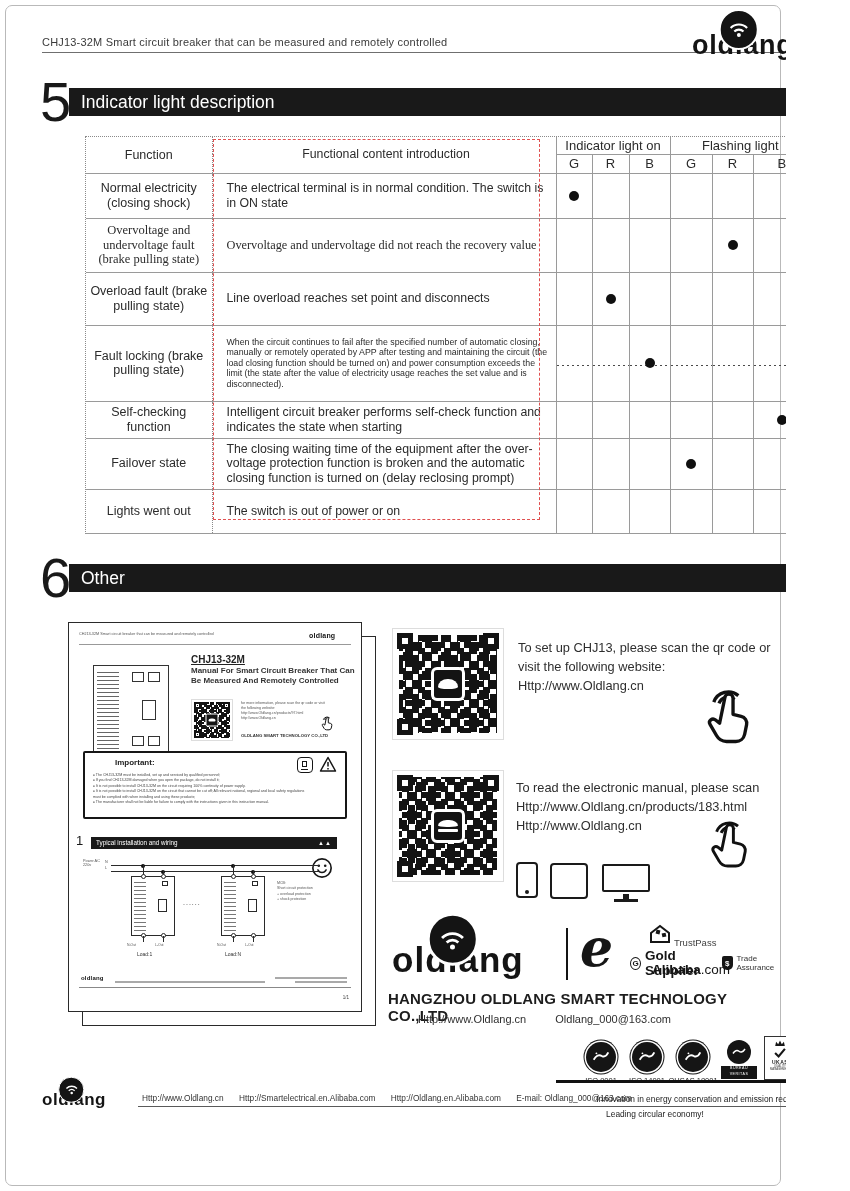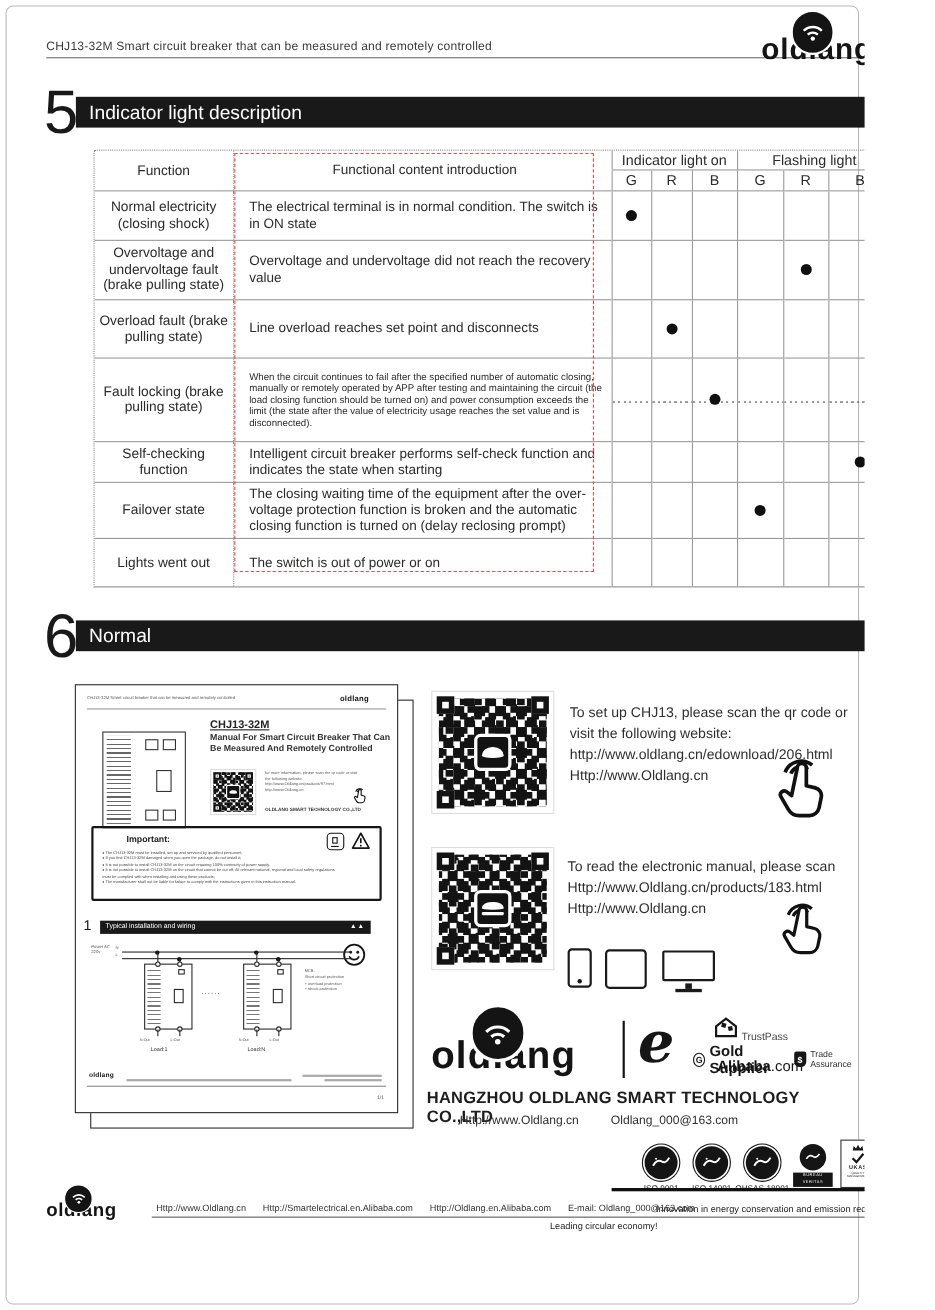--- a/index.html
+++ b/index.html
@@ -34,21 +34,21 @@
   .tbl-wrap{left:85px;top:136px;width:724px;border:1px dotted #8a8a8a;border-bottom:1px solid #9a9a9a;}
   table{border-collapse:collapse;table-layout:fixed;width:100%;}
   th,td{border:0;padding:0;font-weight:normal;vertical-align:middle;color:#2b2b2b;}
   thead th{font-size:13px;}
   thead tr:nth-child(2) th{border-top:1px solid #9a9a9a;height:19px;}
   thead tr:nth-child(1) th.c-group{height:17px;}
   tbody td{border-top:1px solid #9a9a9a;}
   .c-light,.c-group{border-left:1px solid #9a9a9a !important;}
   .c-func{border-right:1px dotted #8a8a8a;text-align:center;font-size:12.5px;line-height:1.15;padding:2px 3px;}
   .c-desc{font-size:12.3px;line-height:1.2;padding:3px 10px 3px 14px;text-align:left;}
-  tbody tr:nth-child(1){height:45px;} tbody tr:nth-child(2){height:54px;}
+  tbody tr:nth-child(1){height:45px;} tbody tr:nth-child(2){height:54px;font-family:Liberation Serif, serif;}
   tbody tr:nth-child(3){height:53px;} tbody tr:nth-child(4){height:76px;}
   tbody tr:nth-child(5){height:37px;} tbody tr:nth-child(6){height:47px;}
   tbody tr:nth-child(7){height:44px;}
   tr.small .c-desc{font-size:8.8px;line-height:1.2;padding-right:6px;}
   .dot{width:10px;height:10px;border-radius:50%;background:#101010;margin:0 auto;display:none;}
   .has-dot .dot{display:block;}
   tr.dotline td.c-light{background-image:repeating-linear-gradient(90deg,#4a4a4a 0 2px,transparent 2px 5px);
                         background-size:100% 1px;background-position:0 54%;background-repeat:no-repeat;}
   .red-box{left:213px;top:139px;width:327px;height:381px;border:1px dashed #e05050;pointer-events:none;}
 
@@ -153,21 +153,21 @@
         display:flex;flex-direction:column;align-items:center;padding-top:2px;}
   .ukas .uk-name{font-size:5px;font-weight:bold;color:#222;letter-spacing:.5px;}
   .ukas .uk-sub{font-size:2.8px;color:#333;text-align:center;line-height:1.2;}
   .black-strip{left:556px;top:1080px;width:254px;height:3px;background:#111;}
 
   
   .footer-links{left:142px;top:1093px;font-size:8.3px;color:#333;}
   .footer-links span{margin-right:13px;}
   .footer-line{left:138px;top:1106px;width:672px;height:1px;background:#5a5a5a;}
   .slogan1{left:500px;top:1094px;width:310px;text-align:right;font-size:8.4px;color:#222;}
-  .slogan2{left:500px;top:1109px;width:310px;text-align:left;font-size:8.4px;color:#222;}
+  .slogan2{left:500px;top:1109px;width:310px;text-align:center;font-size:8.4px;color:#222;}
   .page-num{left:810px;top:1126px;font-size:13.5px;color:#ef4444;font-family:"DejaVu Serif","Liberation Serif",serif;}
 </style>
 </head>
 <body>
 
 <div class="page">
   <div class="frame"></div>
 
   <div class="abs hdr-title">CHJ13-32M Smart circuit breaker that can be measured and remotely controlled</div>
   <div class="abs hdr-line"></div>
@@ -306,21 +306,21 @@
     <td class="c-light"></td>
     <td class="c-light"></td>
     <td class="c-light"></td>
   </tr>
 </tbody>
     </table>
   </div>
   <div class="abs red-box"></div>
 
   <div class="abs sec-num" id="sec6-num">6</div>
-  <div class="abs sec-bar" id="sec6-bar">Normal</div>
+  <div class="abs sec-bar" id="sec6-bar">Other</div>
 
   <div class="abs thumb-back"></div>
   <div class="abs thumb">
     <div class="abs t-hdr">CHJ13-32M Smart circuit breaker that can be measured and remotely controlled</div>
     <div class="logo t-logo">
       <span class="word">oldlang</span>
     </div>
     <div class="abs t-hline"></div>
 
     <div class="abs cover-br">
@@ -474,21 +474,20 @@
     <div class="finder" style="left:4px;bottom:4px;"></div>
     <div class="qr-logo">
         <div class="lens"></div>
       </div>
   </div>
   <div class="abs qr-text" style="left:518px;top:638px;width:296px;" id="qr1-lines">
   <div>To set up CHJ13, please scan the qr code or</div>
 
   <div>visit the following website:</div>
 
-  <div>http://www.oldlang.cn/edownload/206.html</div>
 
   <div>Http://www.Oldlang.cn</div>
 </div>
   <div class="abs hand-icon" style="left:697px;top:684px;width:62px;height:62px;">
     <svg viewBox="0 0 48 48">
         <path d="M13 14 A12 12 0 0 1 32 9" fill="none" stroke="#111" stroke-width="2.6"></path>
         <path d="M17 15 A7.5 7.5 0 0 1 29 12" fill="none" stroke="#111" stroke-width="2.6"></path>
         <path d="M21.5 11 a3.2 3.2 0 0 1 6.4 0 v12.5 l6.3 1.5 a5.6 5.6 0 0 1 4.2 6.5 l-1.5 7.4 a7 7 0 0 1 -6.9 5.6 h-7.1 a9 9 0 0 1 -7.8 -4.6 l-5 -8.6 c-1.7 -2.9 1.8 -5.5 4.3 -3.4 l3.1 2.5 z" fill="#fff" stroke="#111" stroke-width="2.6" stroke-linejoin="round"></path>
       </svg>
   </div>

